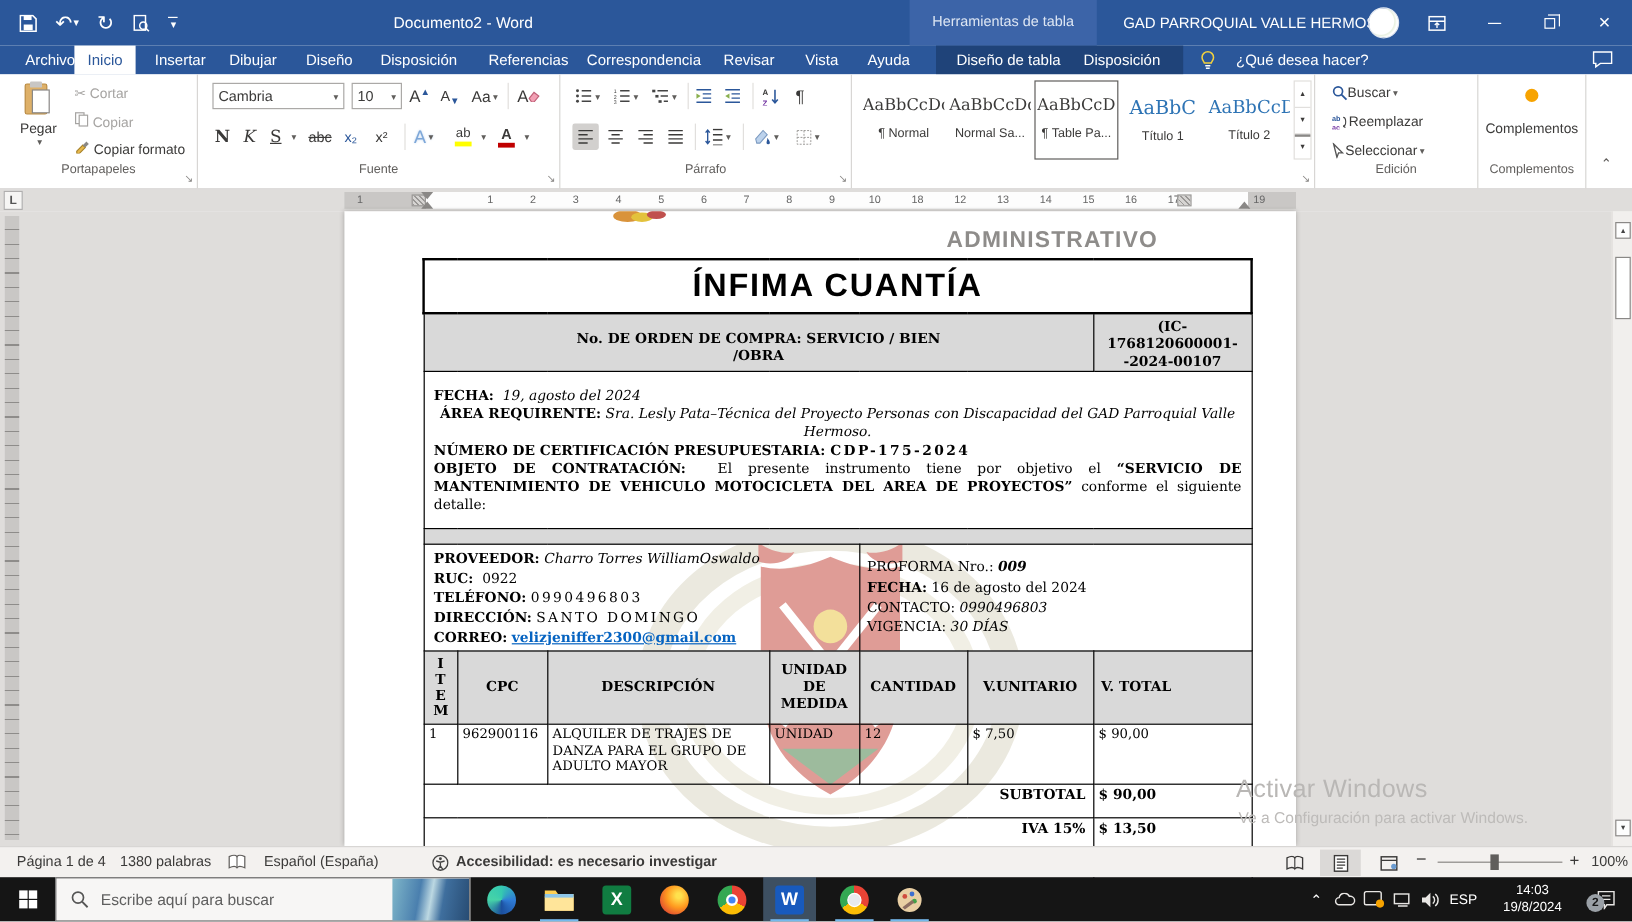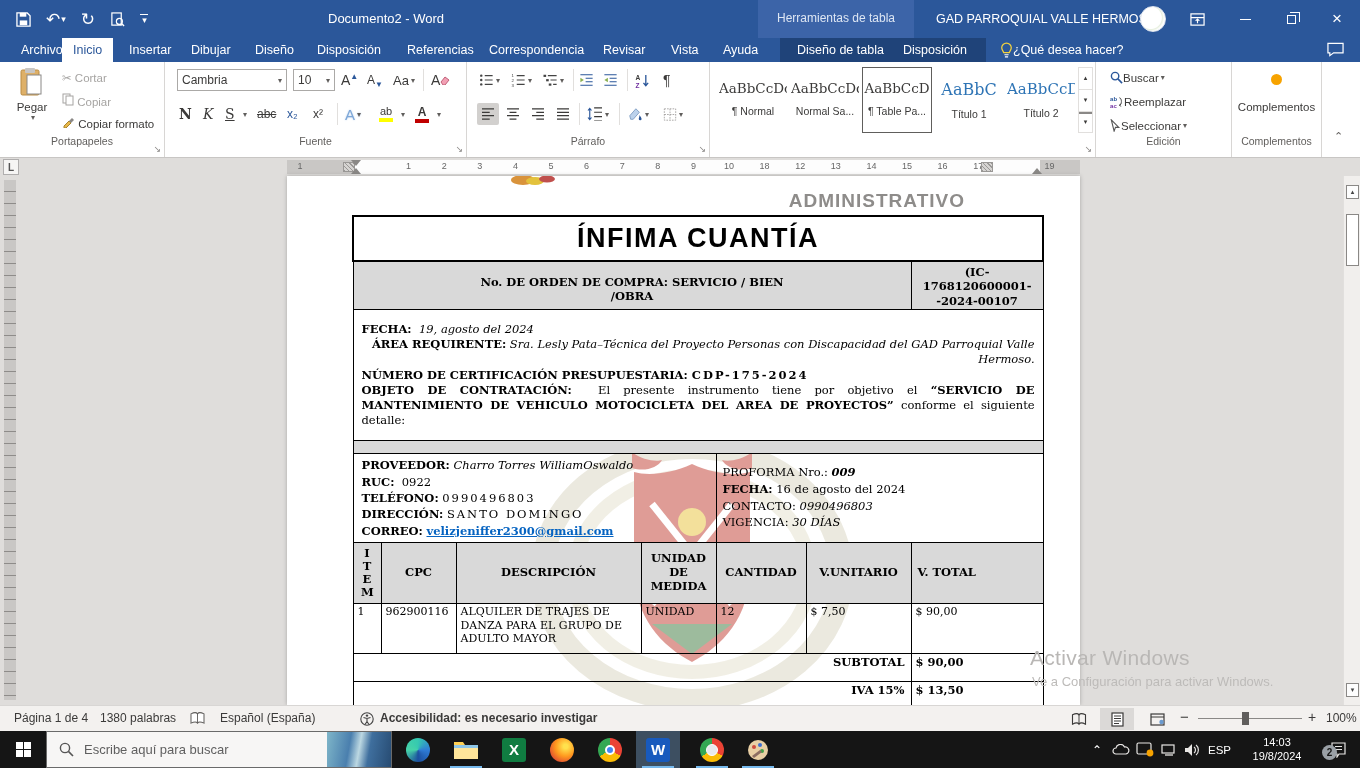--- a/index.html
+++ b/index.html
@@ -18,21 +18,21 @@
 .winbtn{position:absolute;top:0;width:34px;height:38px;display:flex;align-items:center;justify-content:center;color:#fff}
 .ico-min{width:11px;height:0;border-top:1.5px solid #fff}
 .ico-restore{width:9px;height:9px;border:1.2px solid #fff;position:relative;background:#2b579a}
 .ico-restore:before{content:"";position:absolute;left:2px;top:-4px;width:9px;height:9px;border:1.2px solid #fff;border-bottom:none;border-left:none}
 .ico-close{font-size:17px;font-weight:400}
 
 .tabrow{position:absolute;left:0;top:38px;width:1360px;height:24px;background:#2b579a;color:#fff;font-size:12.5px}
 .tabrow .tab{position:absolute;top:0;height:24px;display:flex;align-items:center;justify-content:center;padding:0 11px;white-space:nowrap}
 .tab.active{background:#fff;color:#2b579a}
 .ctxtabs-bg{position:absolute;left:780px;top:0;width:206px;height:24px;background:#1f4379}
-.tellme{position:absolute;left:1000px;top:0;height:24px;display:flex;align-items:center;gap:0;color:#fff}
+.tellme{position:absolute;left:1000px;top:0;height:24px;display:flex;align-items:center;gap:17px;color:#fff}
 .bulb{width:13px;height:17px}
 .comment-ico{position:absolute;right:16px;top:4px;width:17px;height:15px}
 
 .ribbon{position:absolute;left:0;top:62px;width:1360px;height:96px;background:#fff;border-bottom:1px solid #c8c6c4;color:#3b3a39;font-size:11.5px}
 .group{position:absolute;top:0;height:95px;border-right:1px solid #d8d6d4}
 .glabel{position:absolute;bottom:10px;left:0;right:0;text-align:center;font-size:10.5px;color:#605e5c}
 .launcher{position:absolute;right:3px;bottom:3px;font-size:9px;color:#8a8886}
 .dis{color:#a6a4a2}
 .caret{font-size:8px;color:#605e5c;margin-left:2px}
 .vsep{position:absolute;top:8px;bottom:22px;width:1px;background:#e1dfdd}
@@ -528,21 +528,21 @@
         </td>
         <td class="gray ordercode">
           <div style="margin-top:2px">(IC-</div>
           <div>1768120600001-</div>
           <div>-2024-00107</div>
         </td>
       </tr>
       <tr>
             <td colspan="7" class="info" style="height:113px">
         <div><b>FECHA:</b>&nbsp; <i>19, agosto del 2024</i></div>
-        <div style="text-align:right"><b>ÁREA REQUIRENTE:</b> <i>Sra. Lesly Pata–Técnica del Proyecto Personas con Discapacidad del GAD Parroquial Valle Hermoso.</i></div>
+        <div style="text-align:center"><b>ÁREA REQUIRENTE:</b> <i>Sra. Lesly Pata–Técnica del Proyecto Personas con Discapacidad del GAD Parroquial Valle Hermoso.</i></div>
         <div><b><span>NÚMERO DE CERTIFICACIÓN PRESUPUESTARIA:</span> <span class="sp1">CDP-175-2024</span></b></div>
         <div><b>OBJETO DE CONTRATACIÓN:</b>&nbsp;&nbsp;<span>El presente instrumento tiene por objetivo el</span> <b>“SERVICIO DE MANTENIMIENTO DE VEHICULO MOTOCICLETA DEL AREA DE PROYECTOS”</b> <span>conforme el siguiente detalle:</span></div>
       </td>
           </tr>
       <tr>
             <td colspan="7" class="gray" style="height:13px;padding:0"></td>
           </tr>
       <tr>
         <td colspan="4" class="provcell" style="height:81px">
           <div><b>PROVEEDOR:</b> <i>Charro Torres WilliamOswaldo</i></div>

